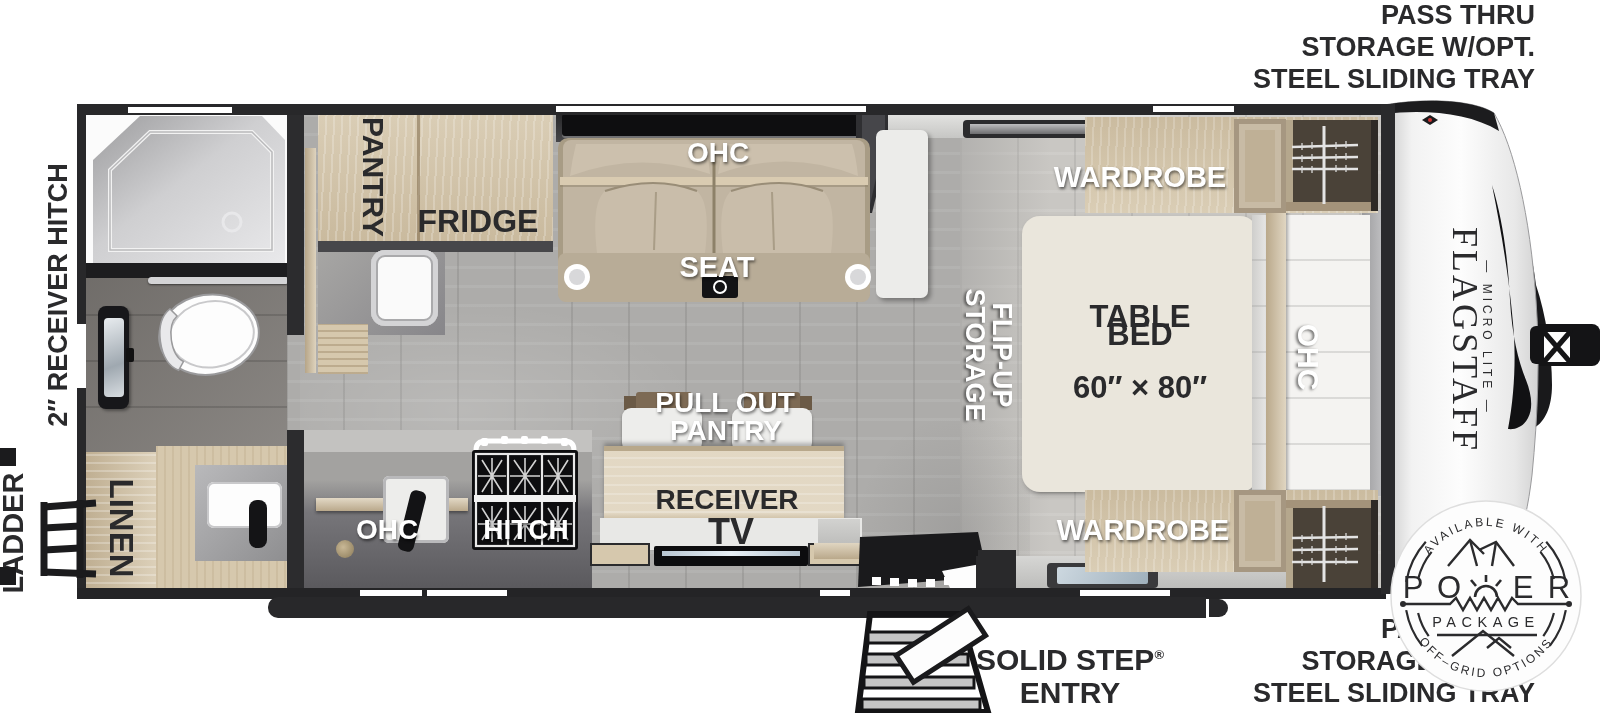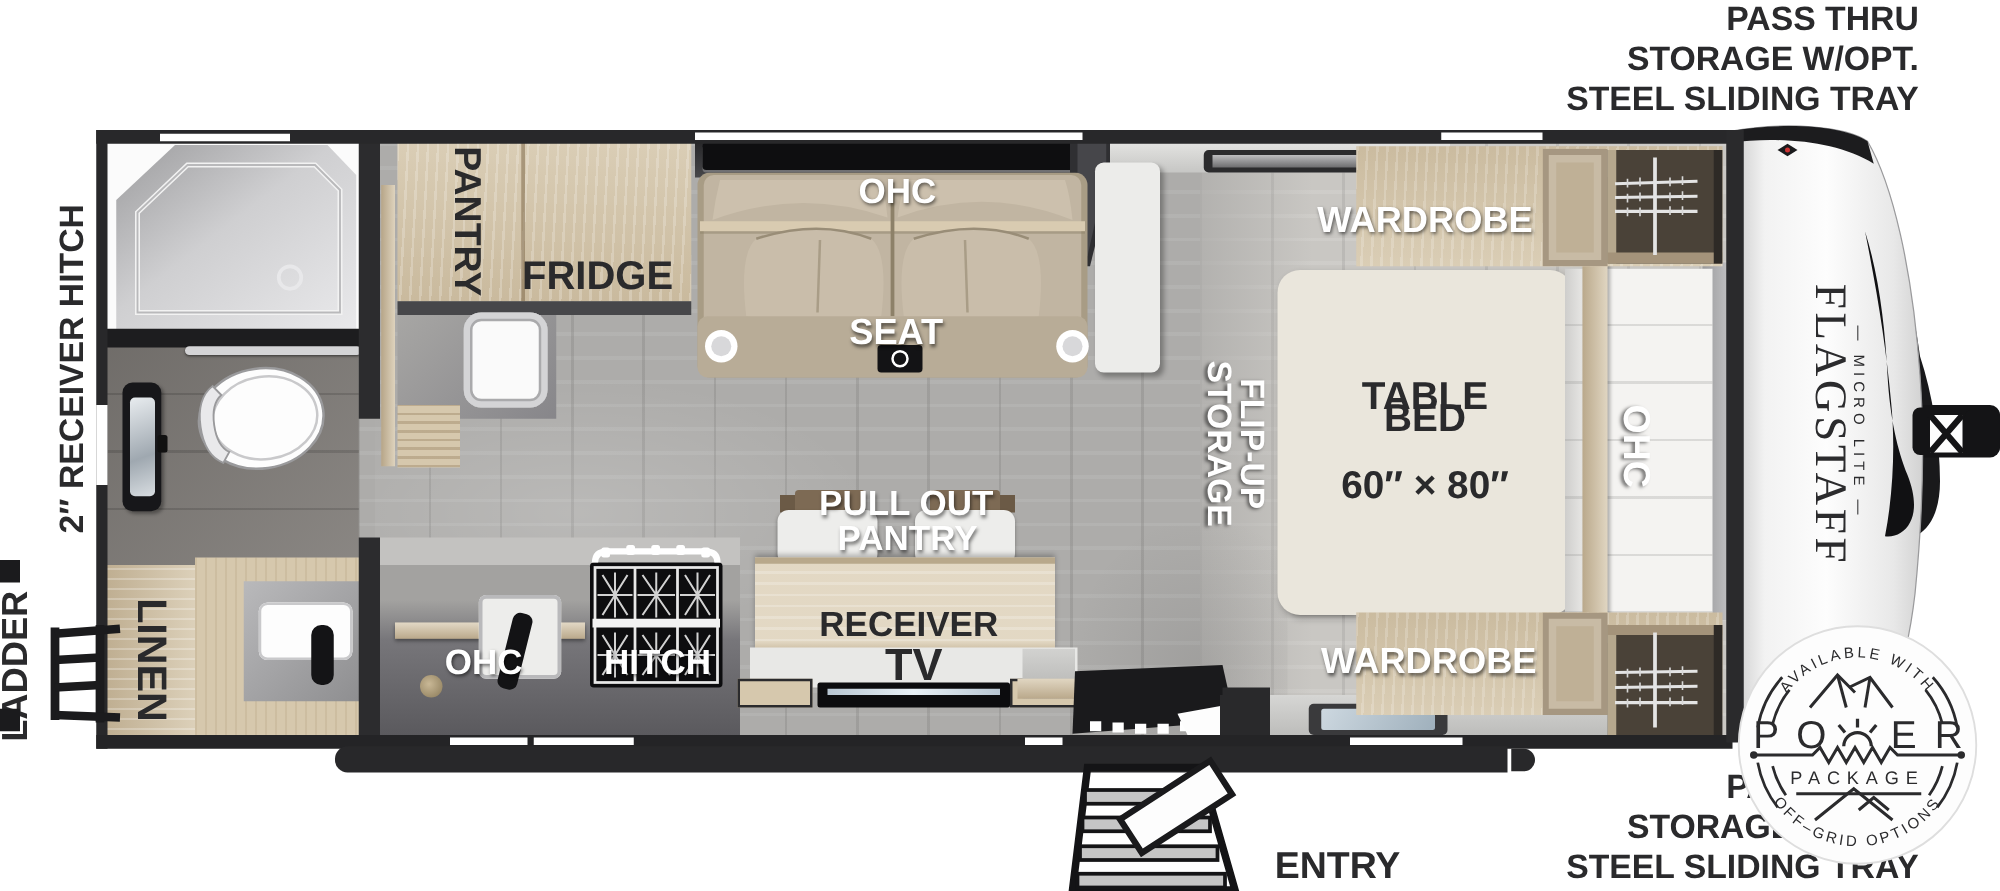--- a/index.html
+++ b/index.html
@@ -361,20 +361,21 @@
   <polygon points="30,14 120,14 148,112 18,112" fill="none" stroke="#141416" stroke-width="6"></polygon>
   <rect x="28" y="32" width="96" height="11" fill="#c5c5c5" stroke="#141416" stroke-width="3"></rect>
   <rect x="26" y="54" width="102" height="11" fill="#c5c5c5" stroke="#141416" stroke-width="3"></rect>
   <rect x="24" y="77" width="110" height="11" fill="#c5c5c5" stroke="#141416" stroke-width="3"></rect>
   <rect x="22" y="99" width="118" height="11" fill="#c5c5c5" stroke="#141416" stroke-width="3"></rect>
   <g transform="rotate(-33 100 46)">
         <rect x="58" y="30" width="86" height="32" fill="#fdfdfd" stroke="#1a1a1c" stroke-width="5"></rect>
       </g>
 </svg>
 
+<div class="lbl" style="left:1070px;top:660px;font-size:30px;">SOLID STEP<sup style="font-size:13px;">®</sup></div>
 <div class="lbl" style="left:1070px;top:693px;font-size:30px;">ENTRY</div>
 
 <div class="lbl" style="left:1394px;top:661px;font-size:27px;line-height:32px;">PASS THRU<br>STORAGE W/OPT.<br>STEEL SLIDING TRAY</div>
 
 <svg class="ab" style="left:30px;top:490px;" width="80" height="95" viewBox="0 0 80 95">
   <g stroke="#1b1b1d" stroke-width="7" fill="none">
     <line x1="14" y1="12" x2="14" y2="86"></line>
     <line x1="50" y1="10" x2="50" y2="88"></line>
     <line x1="14" y1="17" x2="66" y2="13"></line>
     <line x1="14" y1="38" x2="50" y2="36"></line>

